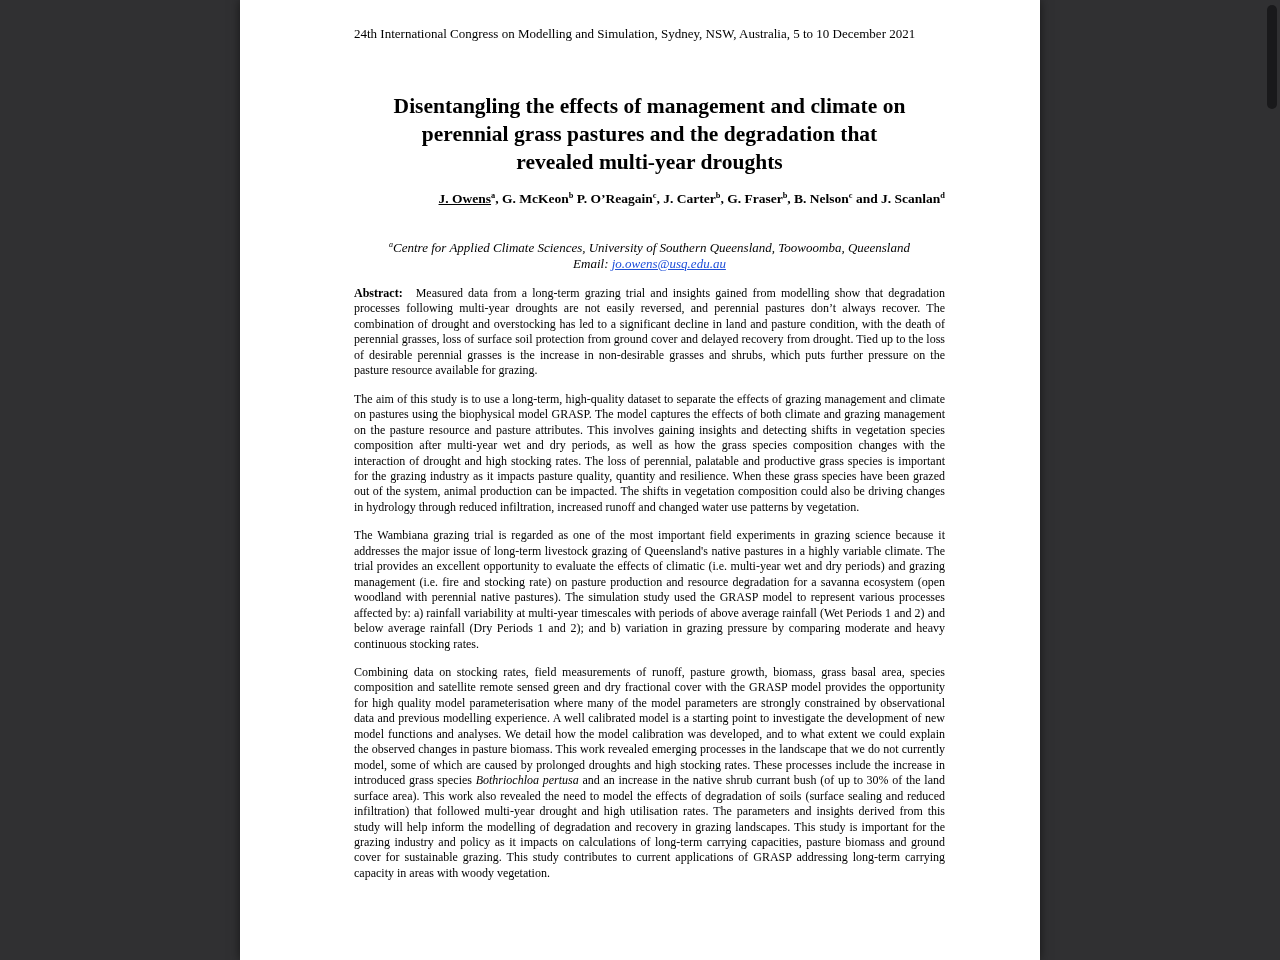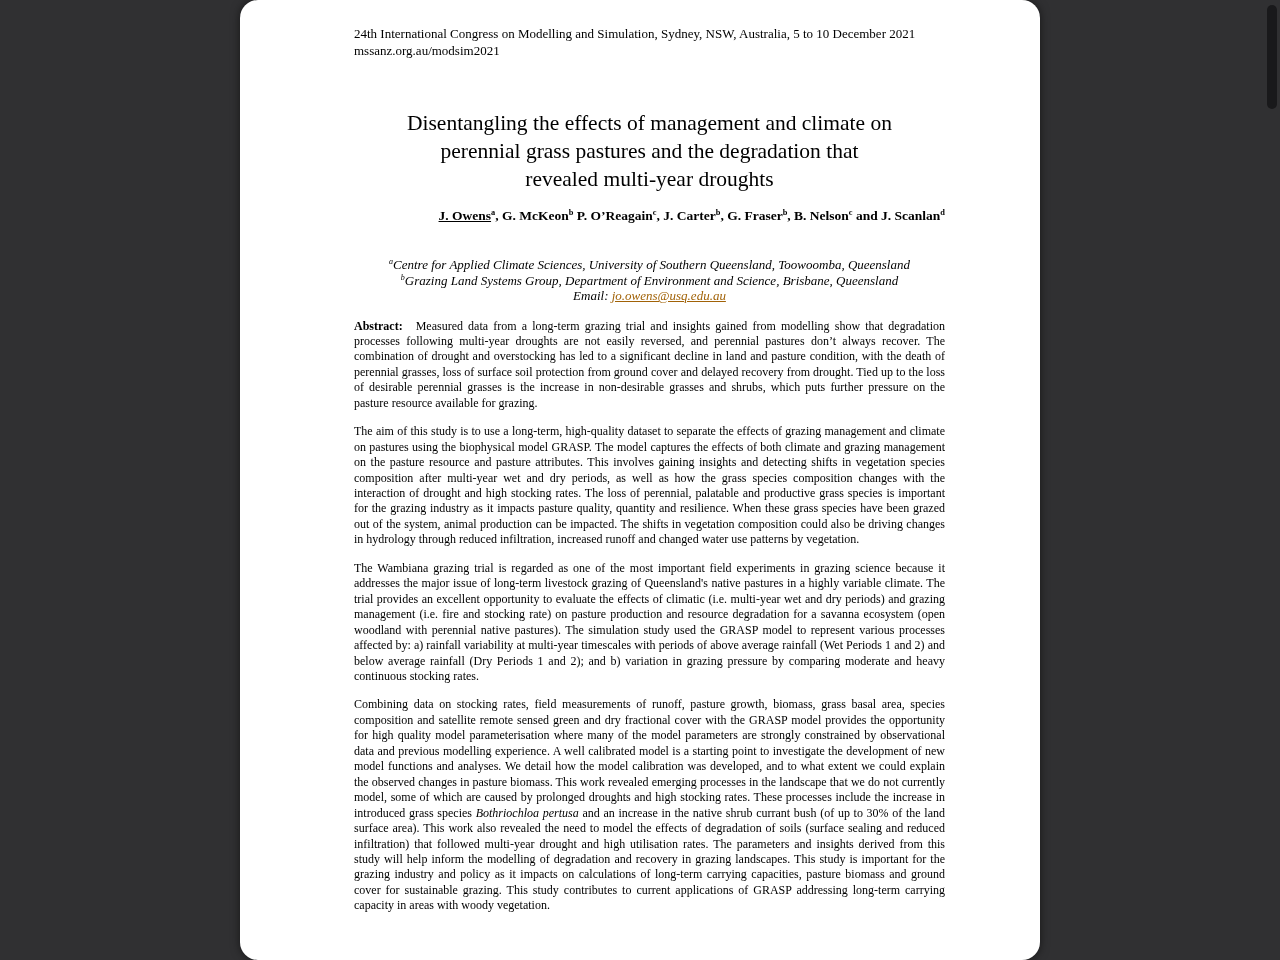--- a/index.html
+++ b/index.html
@@ -11,88 +11,85 @@
     font-family:"Liberation Serif", serif;
     color:#000;
   }
   .page {
     position:absolute; left:240px; top:0;
     width:800px; height:960px;
     background:#ffffff;
     box-shadow:0 0 10px rgba(0,0,0,0.55);
     padding:25px 95px 0 114px;
     overflow:hidden;
-    border-radius:18px;
   }
   .scroll-thumb {
     position:absolute; right:3px; top:5px;
     width:10px; height:104px;
     background:#19191b;
     border-radius:5px;
   }
   .meta { font-size:13px; line-height:17px; text-align:left; }
   .title {
     margin-top:50px;
     text-align:center;
-    font-weight:normal;
+    font-weight:bold;
     font-size:21.5px;
     line-height:28px;
   }
   .authors {
     margin-top:14px;
     text-align:right;
     font-weight:bold;
     font-size:13.5px;
     line-height:18px;
     white-space:nowrap;
   }
   .authors .uname { text-decoration:underline; }
   sup { font-size:62%; vertical-align:super; line-height:0; }
   .affils {
     margin-top:32px;
     text-align:center;
     font-style:italic;
     font-size:13px;
     line-height:15.5px;
   }
-  .email-link { color:#a16207; text-decoration:underline; cursor:pointer; }
+  .email-link { color:#1d4ed8; text-decoration:underline; cursor:pointer; }
   .body-text {
     margin-top:15px;
     font-size:12px;
     line-height:15.45px;
     text-align:justify;
   }
   .body-text p { margin-top:13px; }
   .body-text p:first-child { margin-top:0; }
   .abstract-label { font-weight:bold; margin-right:13px; }
   .sp-italic { font-style:italic; }
 </style>
 </head>
 <body>
 
 <div style="width:1280px;height:960px;">
 
   <div class="page">
 
     <div class="meta">
       <div>24th International Congress on Modelling and Simulation, Sydney, NSW, Australia, 5 to 10 December 2021</div>
-      <div>mssanz.org.au/modsim2021</div>
     </div>
 
     <div class="title">
       <div>Disentangling the effects of management and climate on</div>
       <div>perennial grass pastures and the degradation that</div>
       <div>revealed multi-year droughts</div>
     </div>
 
     <div class="authors"><span><span class="uname">J. Owens</span><sup>a</sup><span>, </span></span><span><span>G. McKeon</span><sup>b</sup><span> </span></span><span><span>P. O’Reagain</span><sup>c</sup><span>, </span></span><span><span>J. Carter</span><sup>b</sup><span>, </span></span><span><span>G. Fraser</span><sup>b</sup><span>, </span></span><span><span>B. Nelson</span><sup>c</sup><span> and </span></span><span><span>J. Scanlan</span><sup>d</sup></span></div>
 
     <div class="affils">
       <div><sup>a</sup><span>Centre for Applied Climate Sciences, University of Southern Queensland, Toowoomba, Queensland</span></div>
-      <div><sup>b</sup><span>Grazing Land Systems Group, Department of Environment and Science, Brisbane, Queensland</span></div>
       <div><span>Email: </span><span class="email-link">jo.owens@usq.edu.au</span></div>
     </div>
 
     <div class="body-text">
       <p><span class="abstract-label">Abstract:</span><span>Measured data from a long-term grazing trial and insights gained from modelling show that degradation processes following multi-year droughts are not easily reversed, and perennial pastures don’t always recover. The combination of drought and overstocking has led to a significant decline in land and pasture condition, with the death of perennial grasses, loss of surface soil protection from ground cover and delayed recovery from drought. Tied up to the loss of desirable perennial grasses is the increase in non-desirable grasses and shrubs, which puts further pressure on the pasture resource available for grazing.</span></p>
       <p>The aim of this study is to use a long-term, high-quality dataset to separate the effects of grazing management and climate on pastures using the biophysical model GRASP. The model captures the effects of both climate and grazing management on the pasture resource and pasture attributes. This involves gaining insights and detecting shifts in vegetation species composition after multi-year wet and dry periods, as well as how the grass species composition changes with the interaction of drought and high stocking rates. The loss of perennial, palatable and productive grass species is important for the grazing industry as it impacts pasture quality, quantity and resilience. When these grass species have been grazed out of the system, animal production can be impacted. The shifts in vegetation composition could also be driving changes in hydrology through reduced infiltration, increased runoff and changed water use patterns by vegetation.</p>
       <p>The Wambiana grazing trial is regarded as one of the most important field experiments in grazing science because it addresses the major issue of long-term livestock grazing of Queensland's native pastures in a highly variable climate. The trial provides an excellent opportunity to evaluate the effects of climatic (i.e. multi-year wet and dry periods) and grazing management (i.e. fire and stocking rate) on pasture production and resource degradation for a savanna ecosystem (open woodland with perennial native pastures). The simulation study used the GRASP model to represent various processes affected by: a) rainfall variability at multi-year timescales with periods of above average rainfall (Wet Periods 1 and 2) and below average rainfall (Dry Periods 1 and 2); and b) variation in grazing pressure by comparing moderate and heavy continuous stocking rates.</p>
       <p><span>Combining data on stocking rates, field measurements of runoff, pasture growth, biomass, grass basal area, species composition and satellite remote sensed green and dry fractional cover with the GRASP model provides the opportunity for high quality model parameterisation where many of the model parameters are strongly constrained by observational data and previous modelling experience. A well calibrated model is a starting point to investigate the development of new model functions and analyses. We detail how the model calibration was developed, and to what extent we could explain the observed changes in pasture biomass. This work revealed emerging processes in the landscape that we do not currently model, some of which are caused by prolonged droughts and high stocking rates. These processes include the increase in introduced grass species </span><span class="sp-italic">Bothriochloa pertusa</span><span> and an increase in the native shrub currant bush (of up to 30% of the land surface area). This work also revealed the need to model the effects of degradation of soils (surface sealing and reduced infiltration) that followed multi-year drought and high utilisation rates. The parameters and insights derived from this study will help inform the modelling of degradation and recovery in grazing landscapes. This study is important for the grazing industry and policy as it impacts on calculations of long-term carrying capacities, pasture biomass and ground cover for sustainable grazing. This study contributes to current applications of GRASP addressing long-term carrying capacity in areas with woody vegetation.</span></p>
     </div>
 

